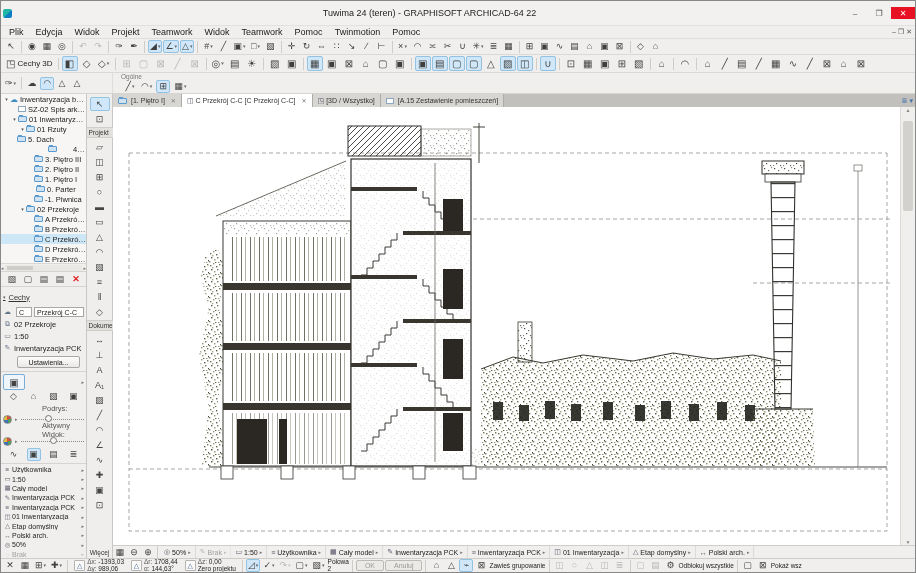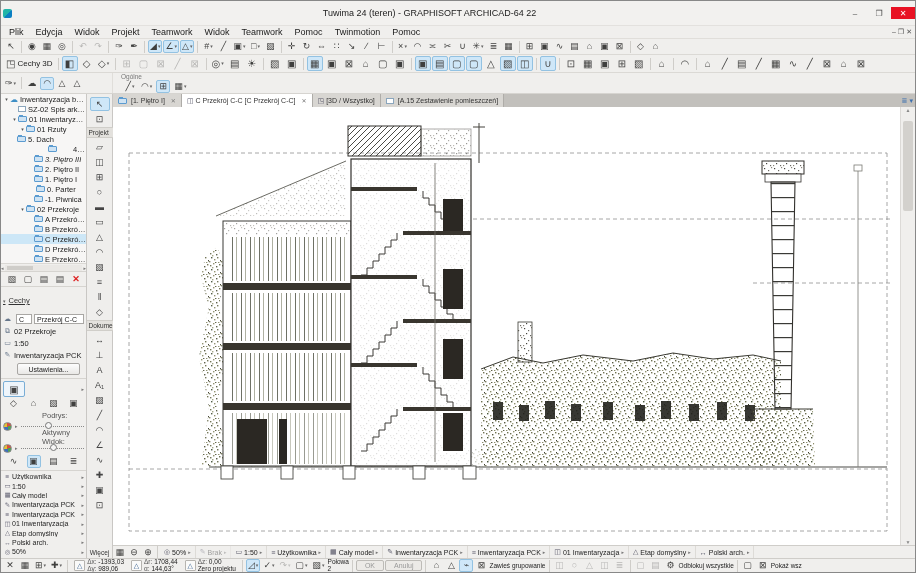--- a/index.html
+++ b/index.html
@@ -46,21 +46,21 @@
   .sheetico{width:8px;height:6px;flex:none;margin-right:2px;background:#fff;border:1px solid #8ba6bd;}
   .cloudico{color:#3f8fc5;font-size:8px;margin-right:2px;flex:none;}
   #treehs{height:8px;display:flex;align-items:center;background:#f0efed;border-bottom:1px solid #d6d4d0;font-size:5px;color:#777;}
   #treehs .track{flex:1;height:6px;background:#eae8e5;margin:0 1px;position:relative;}
   #treehs .thumb{position:absolute;left:2px;top:1px;width:26px;height:4px;background:#cfcdc9;}
   
   #navact{height:15px;display:flex;align-items:center;justify-content:flex-end;gap:2px;padding:0 3px;border-bottom:1px solid #d6d4d0;}
   .redx{color:#d22;font-weight:bold;}
   
   #props{border-bottom:1px solid #d6d4d0;padding:1px 2px;}
-  .phead{display:flex;align-items:center;height:25px;color:#333;text-decoration:underline;}
+  .phead{display:flex;align-items:center;height:18px;color:#333;text-decoration:underline;}
   .phead .car{font-size:5px;margin-right:3px;color:#666;}
   .prow{display:flex;align-items:center;gap:2px;height:12px;}
   .pico{width:9px;font-size:7px;color:#66768a;text-align:center;flex:none;}
   .inp{height:10px;border:1px solid #a9a7a4;background:#fff;font-size:7px;display:flex;align-items:center;padding:0 2px;}
   #idinp{width:16px;}
   #nameinp{flex:1;}
   .pbtn{height:12px;margin:2px 4px 2px 14px;border:1px solid #a9a7a4;border-radius:2px;background:linear-gradient(#fdfdfd,#e9e8e6);display:flex;align-items:center;justify-content:center;font-size:7px;color:#222;}
   
   #prev{border-bottom:1px solid #d6d4d0;padding:2px;}
   .bigbtn{width:22px;height:16px;border:1px solid #7aaed6;background:#eef5fb;border-radius:2px;display:flex;align-items:center;justify-content:center;font-size:10px;color:#444;}
@@ -500,21 +500,21 @@
           <div class="trow" style="padding-left: 9px;">
             <span class="texp"></span>
             <span class="fold"></span>
             <span class="tlab">5. Dach</span>
           </div>
           <div class="trow" style="padding-left: 26px; gap: 14px;">
             <span class="texp"></span>
             <span class="fold"></span>
             <span class="tlab">4. Poddasze</span>
           </div>
-          <div class="trow" style="padding-left: 26px; font-style: italic;">
+          <div class="trow" style="padding-left: 26px;">
             <span class="texp"></span>
             <span class="fold"></span>
             <span class="tlab">3. Piętro III</span>
           </div>
           <div class="trow" style="padding-left: 26px;">
             <span class="texp"></span>
             <span class="fold"></span>
             <span class="tlab">2. Piętro II</span>
           </div>
           <div class="trow" style="padding-left: 26px;">

